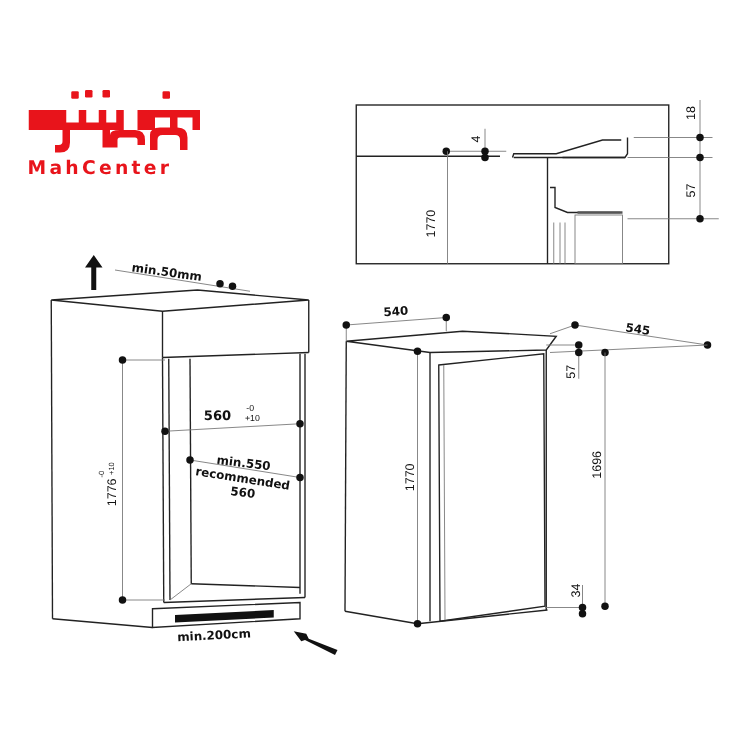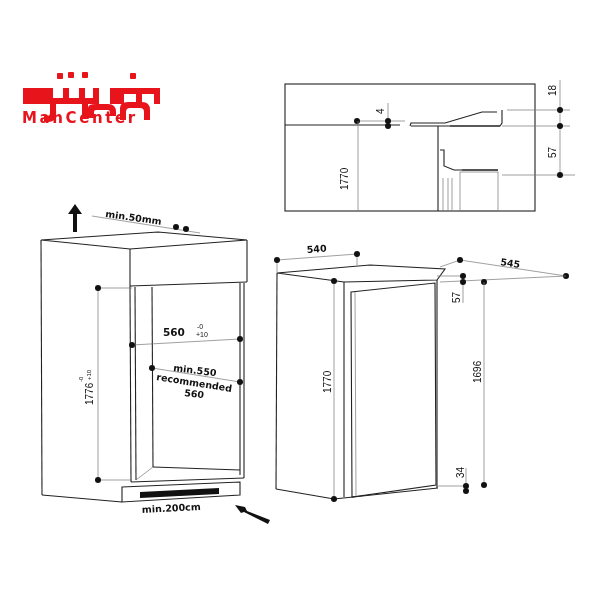--- a/index.html
+++ b/index.html
@@ -1,18 +1,18 @@
 <!DOCTYPE html>
 <html><head>
 <meta charset="utf-8">
 <style>
   html, body { margin: 0; padding: 0; background: #ffffff; }
   body { width: 600px; height: 600px; position: relative; overflow: hidden; font-family: "Liberation Sans", sans-serif; }
   .logo { position: absolute; left: 20px; top: 60px; width: 160px; height: 80px; }
-  .logo-text { position: absolute; left: 22px; top: 109px; font-family: "DejaVu Sans", sans-serif; font-weight: bold; font-size: 15px; letter-spacing: 2.6px; color: #e8141b; }
+  .logo-text { position: absolute; left: 22px; top: 125px; font-family: "DejaVu Sans", sans-serif; font-weight: bold; font-size: 15px; letter-spacing: 2.6px; color: #e8141b; }
   svg.diagram { position: absolute; left: 0; top: 0; }
   .dim { font-family: "Liberation Sans", sans-serif; font-size: 10px; fill: #111; }
   .dimb { font-family: "DejaVu Sans", sans-serif; font-weight: bold; font-size: 9.5px; fill: #111; }
   .ln { stroke: #222; stroke-width: 1.1; fill: none; }
   .lt { stroke: #777; stroke-width: 0.7; fill: none; }
   .dot { fill: #111; }
 </style>
 </head>
 <body>
 

